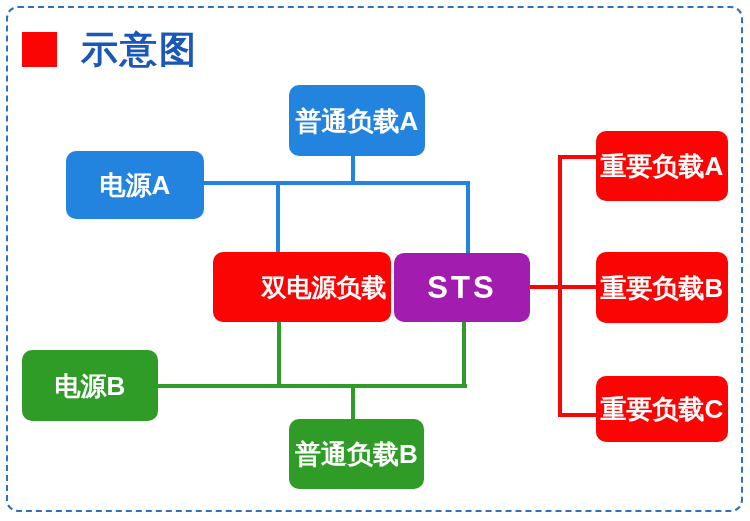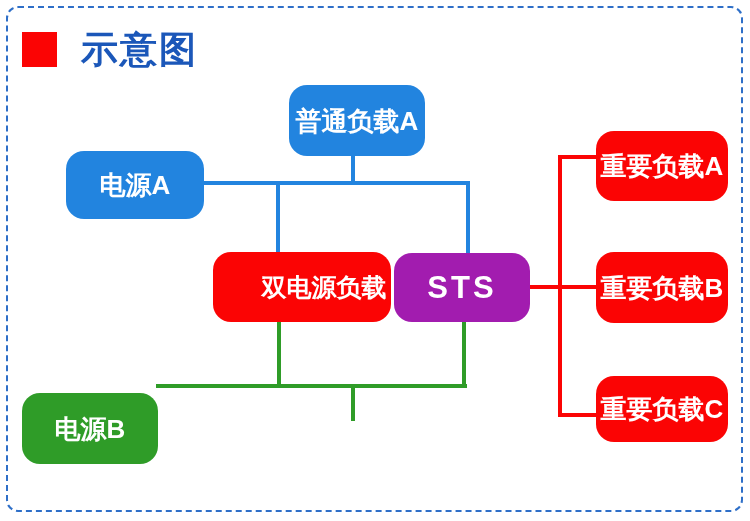--- a/index.html
+++ b/index.html
@@ -35,41 +35,41 @@
   }
   .title-text {
     color: #1B57B9;
     font-size: 37px;
     font-weight: bold;
     letter-spacing: 2px;
     line-height: 1;
   }
   .node {
     position: absolute;
-    border-radius: 18px;
+    border-radius: 10px;
     display: flex;
     align-items: center;
     justify-content: center;
     color: #ffffff;
     font-weight: bold;
     font-size: 26px;
     white-space: nowrap;
     line-height: 1;
   }
   .edge { position: absolute; }
 
   
   #n-normal-load-a { left: 289px; top:  85px; width: 136px; height: 71px; }
   #n-power-a       { left:  22px; top: 151px; width: 138px; height: 68px; margin-left: 44px; }
   #n-dual-load     { left: 213px; top: 252px; width: 134px; height: 70px; font-size: 25px; }
   #n-sts           { left: 394px; top: 253px; width: 136px; height: 69px; font-size: 31px; letter-spacing: 3px; }
   #n-imp-load-a    { left: 596px; top: 131px; width: 132px; height: 70px; }
   #n-imp-load-b    { left: 596px; top: 252px; width: 132px; height: 71px; }
   #n-imp-load-c    { left: 596px; top: 376px; width: 132px; height: 66px; }
-  #n-power-b       { left:  22px; top: 350px; width: 136px; height: 71px; margin-top: 43px; }
+  #n-power-b       { left:  22px; top: 350px; width: 136px; height: 71px; }
   #n-normal-load-b { left: 289px; top: 419px; width: 135px; height: 70px; }
 
   
   #e-blue-bus        { left: 158px; top: 181px; width: 312px; height: 4px; }
   #e-blue-up-nla     { left: 351px; top: 154px; width: 4px;   height: 31px; }
   #e-blue-down-dual  { left: 276px; top: 181px; width: 4px;   height: 73px; }
   #e-blue-down-sts   { left: 466px; top: 181px; width: 4px;   height: 74px; }
 
   #e-green-bus       { left: 156px; top: 384px; width: 311px; height: 4px; }
   #e-green-up-dual   { left: 277px; top: 320px; width: 4px;   height: 68px; }
@@ -125,14 +125,17 @@
   </div>
   <div class="node" id="n-imp-load-b" style="background: rgb(251, 4, 4);">
     <span>重要负载B</span>
   </div>
   <div class="node" id="n-imp-load-c" style="background: rgb(251, 4, 4);">
     <span>重要负载C</span>
   </div>
   <div class="node" id="n-power-b" style="background: rgb(47, 156, 40);">
     <span>电源B</span>
   </div>
+  <div class="node" id="n-normal-load-b" style="background: rgb(47, 156, 40);">
+    <span>普通负载B</span>
+  </div>
 
 </div>
 
 </body></html>

